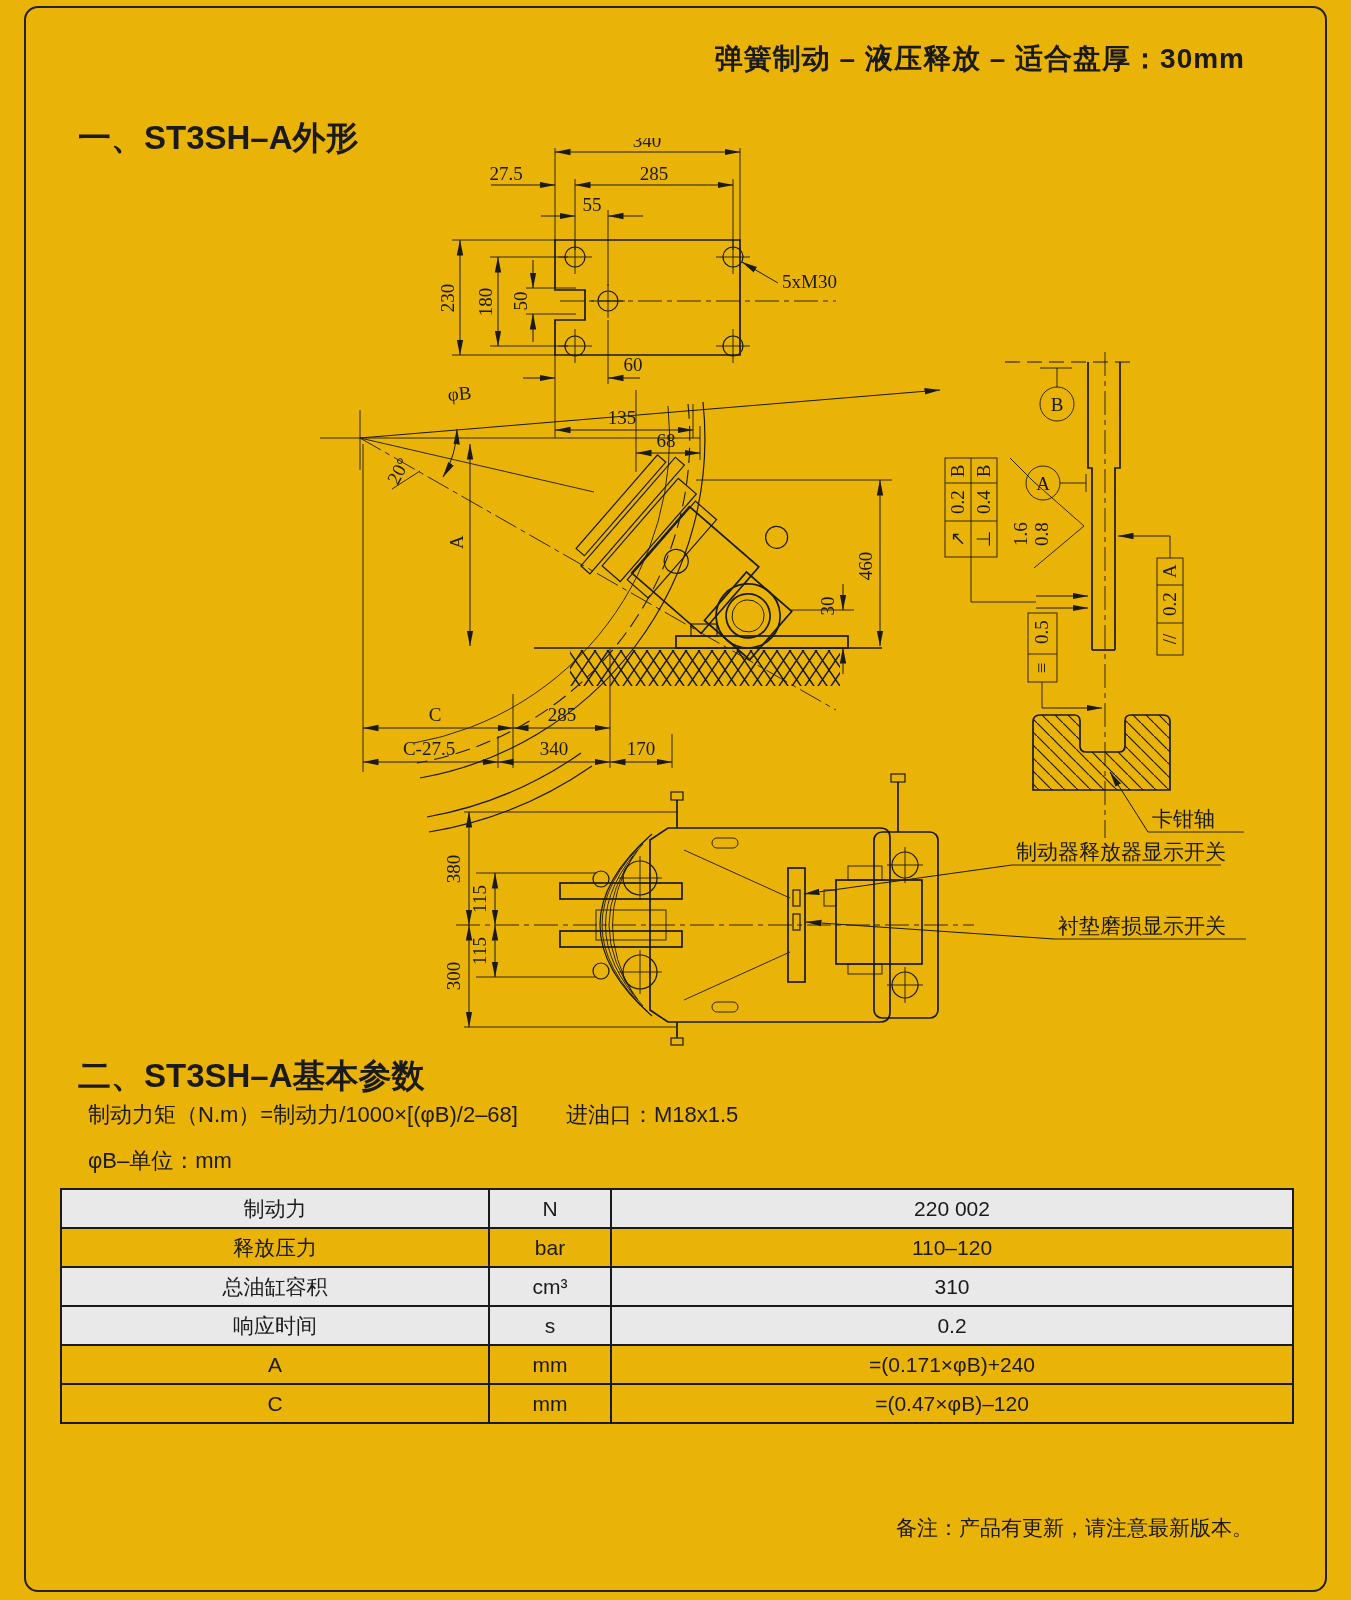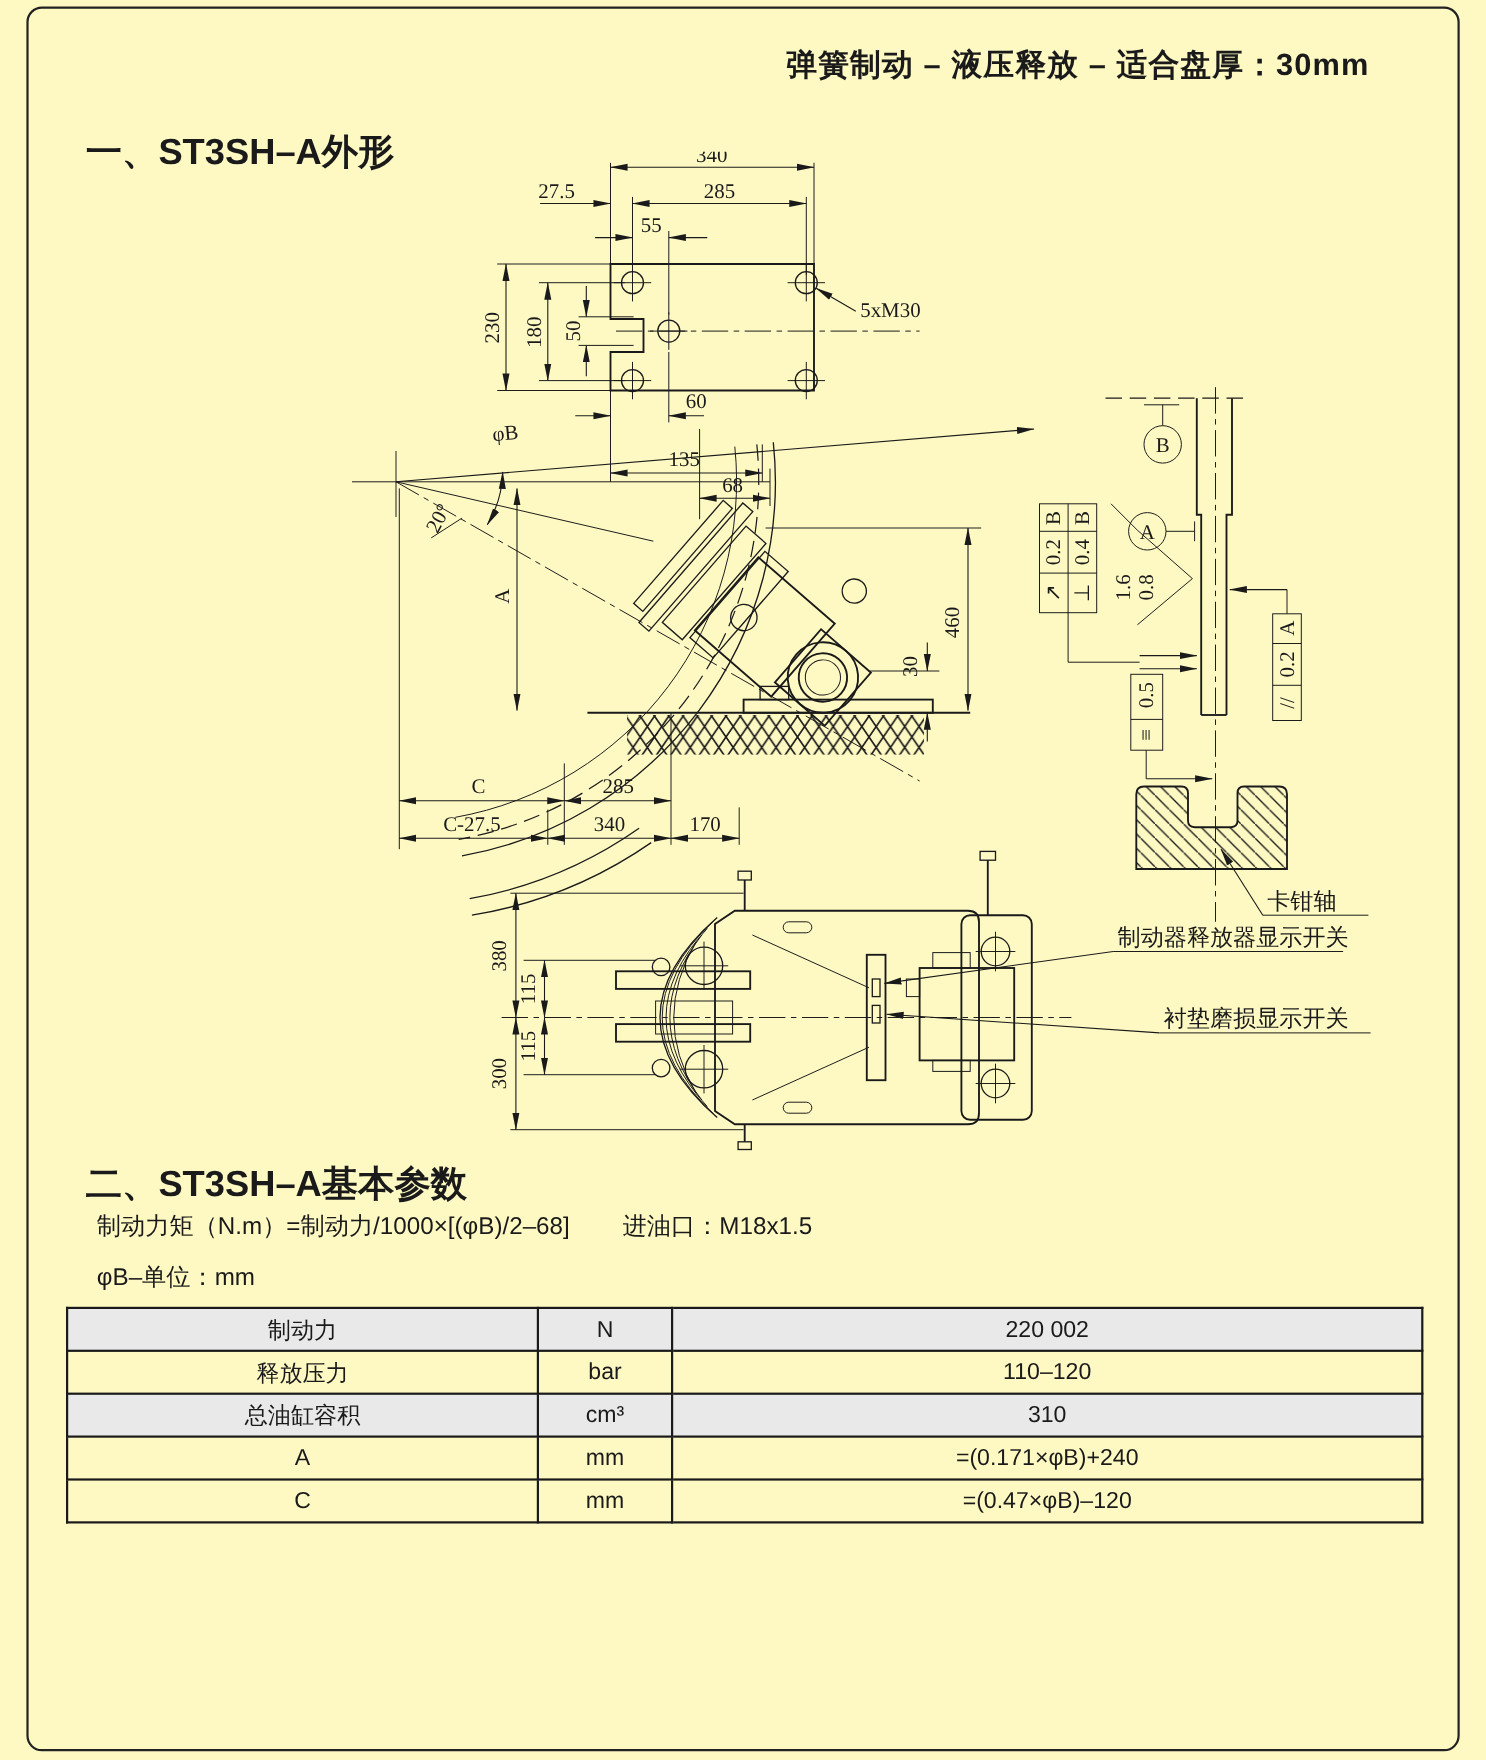--- a/index.html
+++ b/index.html
@@ -1,16 +1,16 @@
 <!DOCTYPE html>
 <html><head>
 <meta charset="utf-8">
 <style>
   html,body{margin:0;padding:0;background:#888;}
-  .page{position:relative;width:1351px;height:1600px;background:#fef9c3;overflow:hidden;
+  .page{position:relative;width:1351px;height:1600px;background:#eab308;overflow:hidden;
         font-family:"Liberation Sans",sans-serif;color:#1a1a1a;}
   .frame{position:absolute;left:24px;top:6px;right:24px;bottom:8px;
          border:2.5px solid #222;border-radius:14px;}
   .hdr{position:absolute;top:40px;right:106px;font-size:28px;font-weight:bold;letter-spacing:1px;}
   .sec{position:absolute;left:78px;font-size:33px;font-weight:bold;}
   .sec1{top:116px;} .sec2{top:1054px;}
   .formula{position:absolute;left:88px;top:1100px;font-size:22px;}
   .formula .gap{display:inline-block;width:48px;}
   .unitnote{position:absolute;left:88px;top:1146px;font-size:22px;}
   .footnote{position:absolute;top:1514px;right:98px;font-size:21px;}
@@ -351,26 +351,32 @@
       <tr>
         <td>释放压力</td>
         <td>bar</td>
         <td>110–120</td>
       </tr>
       <tr class="shade">
         <td>总油缸容积</td>
         <td>cm³</td>
         <td>310</td>
       </tr>
+      <tr class="shade">
+        <td>响应时间</td>
+        <td>s</td>
+        <td>0.2</td>
+      </tr>
       <tr>
         <td>A</td>
         <td>mm</td>
         <td>=(0.171×φB)+240</td>
       </tr>
       <tr>
         <td>C</td>
         <td>mm</td>
         <td>=(0.47×φB)–120</td>
       </tr>
     </tbody>
   </table>
 
+  <div class="footnote">备注：产品有更新，请注意最新版本。</div>
 </div>
 
 </body></html>

